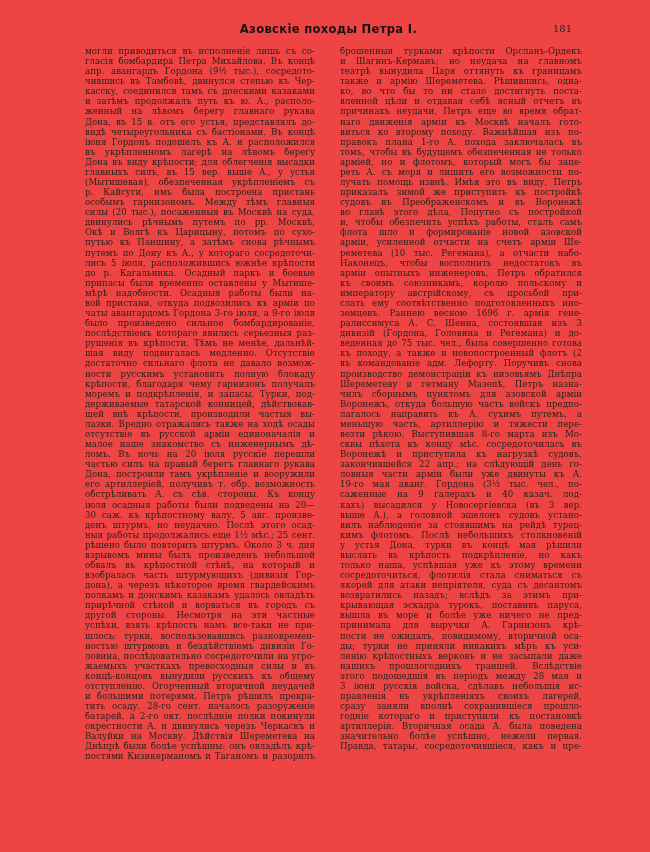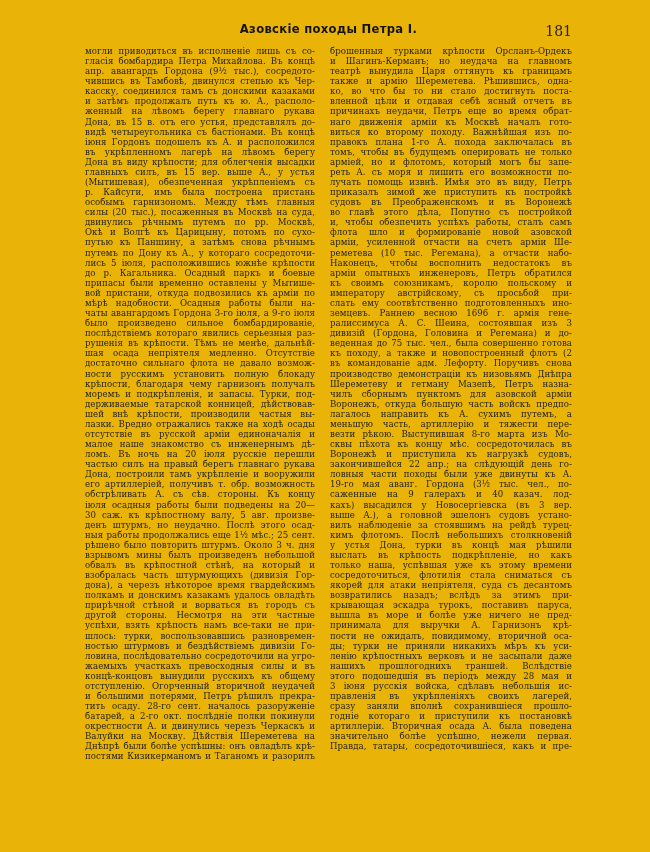--- a/index.html
+++ b/index.html
@@ -1,20 +1,20 @@
 <!DOCTYPE html>
 <html><head>
 <meta charset="utf-8">
 <style>
   html, body { margin: 0; padding: 0; background: #ffffff; }
   .page {
     position: relative;
     width: 650px;
     height: 852px;
-    background: #eab308;
+    background: #ef4444;
     overflow: hidden;
     font-family: "DejaVu Serif", serif;
     color: #26241f;
   }
   .running-head {
     position: absolute;
     top: 22px;
     left: 85px;
     width: 487px;
     height: 16px;
@@ -26,29 +26,29 @@
     font-weight: bold;
     font-size: 11.6px;
     letter-spacing: 0.3px;
     color: #161412;
   }
   .page-number {
     position: absolute;
     right: 0;
     top: 1px;
     font-family: "DejaVu Serif", serif;
-    font-size: 14px;
+    font-size: 10px;
     color: #26241f;
   }
   .text-column {
     position: absolute;
     top: 46px;
   }
   .col-left  { left: 85px;  width: 230px; }
-  .col-right { left: 330px; width: 242px; }
+  .col-right { left: 340px; width: 242px; }
   .tline {
     height: 10.08px;
     line-height: 10.08px;
     font-size: 8.6px;
     letter-spacing: 0.05px;
     text-align: justify;
     text-align-last: justify;
     overflow: hidden;
     white-space: normal;
   }
@@ -83,27 +83,27 @@
       <div class="tline">р. Кайсуги, имъ была построена пристань</div>
       <div class="tline">особымъ гарнизономъ. Между тѣмъ главныя</div>
       <div class="tline">силы (20 тыс.), посаженныя въ Москвѣ на суда,</div>
       <div class="tline">двинулись рѣчнымъ путемъ по рр. Москвѣ,</div>
       <div class="tline">Окѣ и Волгѣ къ Царицыну, потомъ по сухо-</div>
       <div class="tline">путью къ Паншину, а затѣмъ снова рѣчнымъ</div>
       <div class="tline">путемъ по Дону къ А., у котораго сосредоточи-</div>
       <div class="tline">лись 5 іюля, расположившись южнѣе крѣпости</div>
       <div class="tline">до р. Кагальника. Осадный паркъ и боевые</div>
       <div class="tline">припасы были временно оставлены у Мытише-</div>
+      <div class="tline">мѣрѣ надобности. Осадныя работы были на-</div>
       <div class="tline">вой пристани, откуда подвозились къ арміи по</div>
-      <div class="tline">мѣрѣ надобности. Осадныя работы были на-</div>
       <div class="tline">чаты авангардомъ Гордона 3-го іюля, а 9-го іюля</div>
       <div class="tline">было произведено сильное бомбардированіе,</div>
       <div class="tline">послѣдствіемъ котораго явились серьезныя раз-</div>
       <div class="tline">рушенія въ крѣпости. Тѣмъ не менѣе, дальнѣй-</div>
-      <div class="tline">шая осада непріятеля медленно. Отсутствіе</div>
+      <div class="tline">шая виду подвигалась медленно. Отсутствіе</div>
       <div class="tline">достаточно сильнаго флота не давало возмож-</div>
       <div class="tline">ности русскимъ установить полную блокаду</div>
       <div class="tline">крѣпости, благодаря чему гарнизонъ получалъ</div>
       <div class="tline">моремъ и подкрѣпленія, и запасы. Турки, под-</div>
       <div class="tline">держиваемые татарской конницей, дѣйствовав-</div>
       <div class="tline">шей внѣ крѣпости, производили частыя вы-</div>
       <div class="tline">лазки. Вредно отражались также на ходѣ осады</div>
       <div class="tline">отсутствіе въ русской арміи единоначалія и</div>
       <div class="tline">малое наше знакомство съ инженернымъ дѣ-</div>
       <div class="tline">ломъ. Въ ночь на 20 іюля русскіе перешли</div>
@@ -142,21 +142,21 @@
       <div class="tline">брошенныя турками крѣпости Орсланъ-Ордекъ</div>
       <div class="tline">и Шагинъ-Керманъ; но неудача на главномъ</div>
       <div class="tline">театрѣ вынудила Царя оттянуть къ границамъ</div>
       <div class="tline">также и армію Шереметева. Рѣшившись, одна-</div>
       <div class="tline">ко, во что бы то ни стало достигнуть поста-</div>
       <div class="tline">вленной цѣли и отдавая себѣ ясный отчетъ въ</div>
       <div class="tline">причинахъ неудачи, Петръ еще во время обрат-</div>
       <div class="tline">наго движенія арміи къ Москвѣ началъ гото-</div>
       <div class="tline">виться ко второму походу. Важнѣйшая изъ по-</div>
       <div class="tline">правокъ плана 1-го А. похода заключалась въ</div>
-      <div class="tline">томъ, чтобы въ будущемъ оперировать не только</div>
+      <div class="tline">томъ, чтобы въ будущемъ обезпеченная не только</div>
       <div class="tline">арміей, но и флотомъ, который могъ бы запе-</div>
       <div class="tline">реть А. съ моря и лишить его возможности по-</div>
       <div class="tline">лучать помощь извнѣ. Имѣя это въ виду, Петръ</div>
       <div class="tline">приказалъ зимой же приступить къ постройкѣ</div>
       <div class="tline">судовъ <span class="pencil-underline">въ Преображенскомъ</span> и въ Воронежѣ</div>
       <div class="tline">во главѣ этого дѣла, Попутно съ постройкой</div>
       <div class="tline">и, чтобы обезпечить успѣхъ работы, сталъ самъ</div>
       <div class="tline">флота шло и формированіе новой азовской</div>
       <div class="tline">арміи, усиленной отчасти на счетъ арміи Ше-</div>
       <div class="tline">реметева (10 тыс. Регемана), а отчасти набо-</div>
@@ -174,21 +174,21 @@
       <div class="tline">производство демонстраціи къ низовьямъ Днѣпра</div>
       <div class="tline">Шереметеву и гетману Мазепѣ, Петръ назна-</div>
       <div class="tline">чилъ сборнымъ пунктомъ для азовской арміи</div>
       <div class="tline">Воронежъ, откуда большую часть войскъ предпо-</div>
       <div class="tline">лагалось направить къ А. сухимъ путемъ, а</div>
       <div class="tline">меньшую часть, артиллерію и тяжести пере-</div>
       <div class="tline">везти рѣкою. Выступившая 8-го марта изъ Мо-</div>
       <div class="tline">сквы пѣхота къ концу мѣс. сосредоточилась въ</div>
       <div class="tline">Воронежѣ и приступила къ нагрузкѣ судовъ,</div>
       <div class="tline">закончившейся 22 апр.; на слѣдующій день го-</div>
-      <div class="tline">ловныя части походы были уже двинуты къ А.</div>
+      <div class="tline">ловныя части арміи были уже двинуты къ А.</div>
       <div class="tline">19-го мая аванг. Гордона (3½ тыс. чел., по-</div>
       <div class="tline">саженные на 9 галерахъ и 40 казач. лод-</div>
       <div class="tline">кахъ) высадился у Новосергіевска (въ 3 вер.</div>
       <div class="tline">выше А.), а головной эшелонъ судовъ устано-</div>
       <div class="tline">вилъ наблюденіе за стоявшимъ на рейдѣ турец-</div>
       <div class="tline">кимъ флотомъ. Послѣ небольшихъ столкновеній</div>
       <div class="tline">у устья Дона, турки въ концѣ мая рѣшили</div>
       <div class="tline">выслать въ крѣпость подкрѣпленіе, но какъ</div>
       <div class="tline">только наша, успѣвшая уже къ этому времени</div>
       <div class="tline">сосредоточиться, флотилія стала сниматься съ</div>

